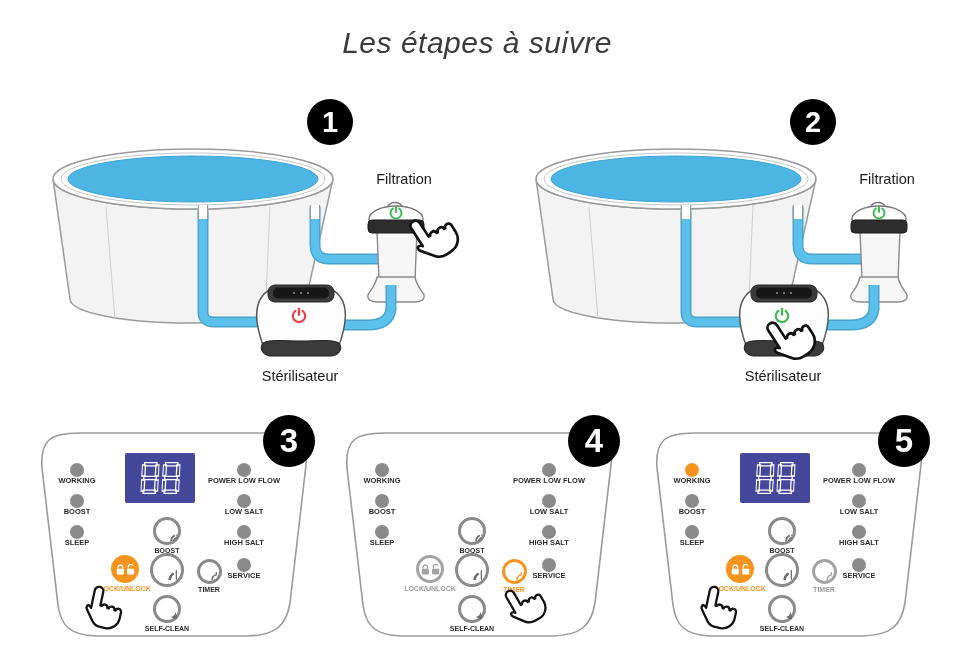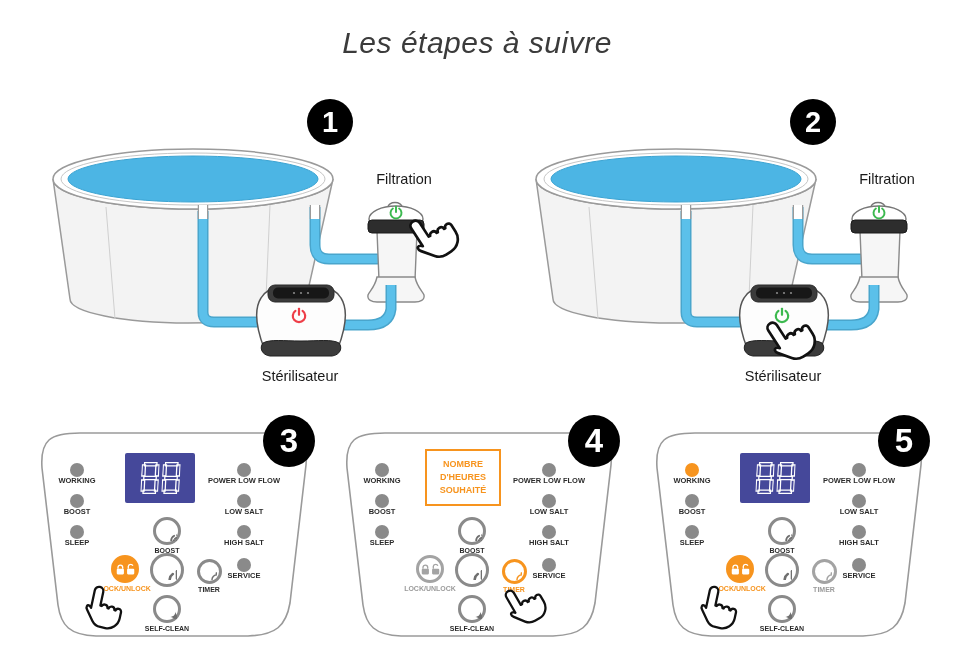--- a/index.html
+++ b/index.html
@@ -274,23 +274,20 @@
   <div class="dot" style="left:40px;top:105px"></div>
   <div class="ind-label" style="left:12px;top:119px;width:70px">SLEEP</div>
   <div class="dot" style="left:207px;top:43px"></div>
   <div class="ind-label" style="left:172px;top:57px;width:84px">POWER LOW FLOW</div>
   <div class="dot" style="left:207px;top:74px"></div>
   <div class="ind-label" style="left:172px;top:88px;width:84px">LOW SALT</div>
   <div class="dot" style="left:207px;top:105px"></div>
   <div class="ind-label" style="left:172px;top:119px;width:84px">HIGH SALT</div>
   <div class="dot" style="left:207px;top:138px"></div>
   <div class="ind-label" style="left:172px;top:152px;width:84px">SERVICE</div>
-  <div class="msgbox">NOMBRE
-D'HEURES
-SOUHAITÉ</div>
   <div class="bgroup st-normal" style="left:102px;top:97px">
     <div class="ring" style="width:28px;height:28px">
         <svg width="19" height="19" viewBox="-10 -10 20 20">
           <use href="#ic-boost"></use>
         </svg>
       </div>
     <div class="lbl">BOOST</div>
   </div>
   <div class="bgroup st-dim" style="left:60px;top:135px">
     <div class="ring" style="width:28px;height:28px">

